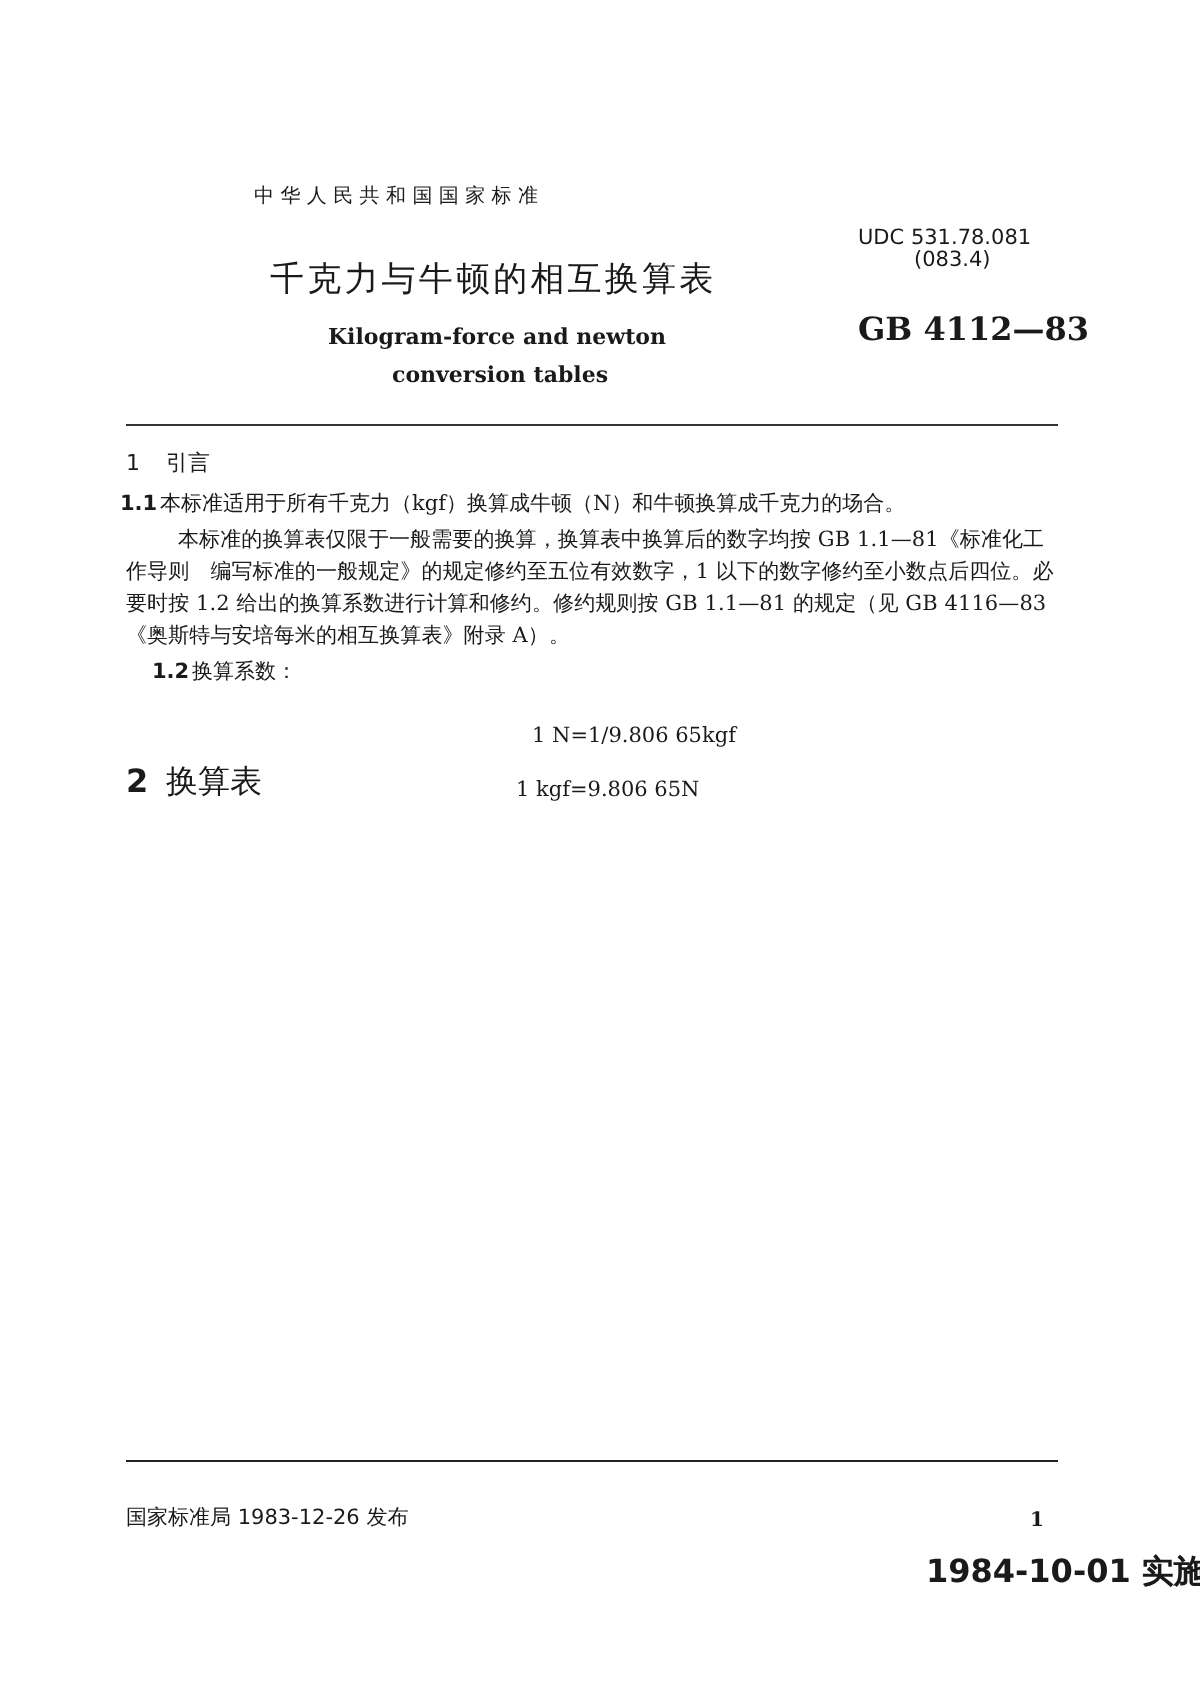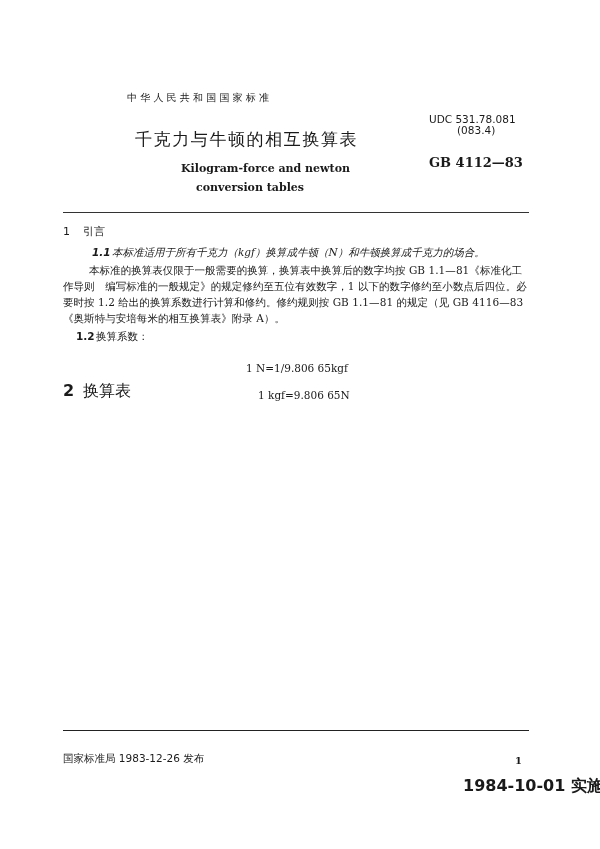--- a/index.html
+++ b/index.html
@@ -8,40 +8,40 @@
       overflow: hidden; color: #1a1a1a;
       font-family: "DejaVu Serif", "Liberation Serif", serif;
     }
     .abs { position: absolute; white-space: nowrap; }
     .sans { font-family: "DejaVu Sans", "Liberation Sans", sans-serif; }
     .serif { font-family: "DejaVu Serif", "Liberation Serif", serif; }
     .bold { font-weight: bold; }
 
     #nat-std { left: 127px; top: 91px; font-size: 10px; letter-spacing: 3.2px; }
     #title-cn { left: 135px; top: 128px; font-size: 17px; letter-spacing: 1.6px; }
-    #title-en-1 { left: 181px; top: 162px; font-size: 11px; }
+    #title-en-1 { left: 164px; top: 162px; font-size: 11px; }
     #title-en-2 { left: 196px; top: 181px; font-size: 11px; }
     #udc { left: 429px; top: 113px; font-size: 10.5px; }
     #udc-sub { left: 445px; top: 124px; font-size: 10.5px; margin-left: 12px; }
-    #gb-no { left: 429px; top: 155px; font-size: 13px; }
+    #gb-no { left: 429px; top: 155px; font-size: 16px; }
 
     .rule { position: absolute; background: #333; }
     #rule-top { left: 63px; top: 212px; width: 466px; height: 1px; }
     #rule-bottom { left: 63px; top: 730px; width: 466px; height: 1px; background: #222; }
 
     .body-text { font-size: 10.5px; line-height: 16px; }
 
     #sec1 { left: 63px; top: 224px; font-size: 11px; }
     #sec1 .num { display: inline-block; width: 20px; }
-    #p11 { left: 92px; top: 244px; font-style: italic; }
+    #p11 { left: 60px; top: 244px; }
     #p11 .num, #p12 .num { font-family: "DejaVu Sans", "Liberation Sans", sans-serif; font-weight: bold; font-size: 10.5px; display: inline-block; width: 20px; }
     #para2 { left: 63px; top: 262px; width: 468px; white-space: normal; text-indent: 26px; letter-spacing: 0.05px; }
     #p12 { left: 76px; top: 328px; }
     #formula1 { left: 258px; top: 343px; margin-top: 44px; }
-    #formula2 { left: 246px; top: 360px; }
+    #formula2 { left: 266px; top: 360px; }
     #sec2 { left: 63px; top: 381px; font-size: 16px; }
     #sec2 .num { display: inline-block; width: 20px; font-weight: bold; }
 
     #footer-left { left: 63px; top: 735px; font-size: 10.5px; margin-top: 17px; }
     #footer-right { left: 463px; top: 776px; font-size: 16px; font-weight: bold; }
     #page-num { left: 515px; top: 755px; font-size: 10px; font-weight: bold; }
   </style>
 </head>
 <body>
 

